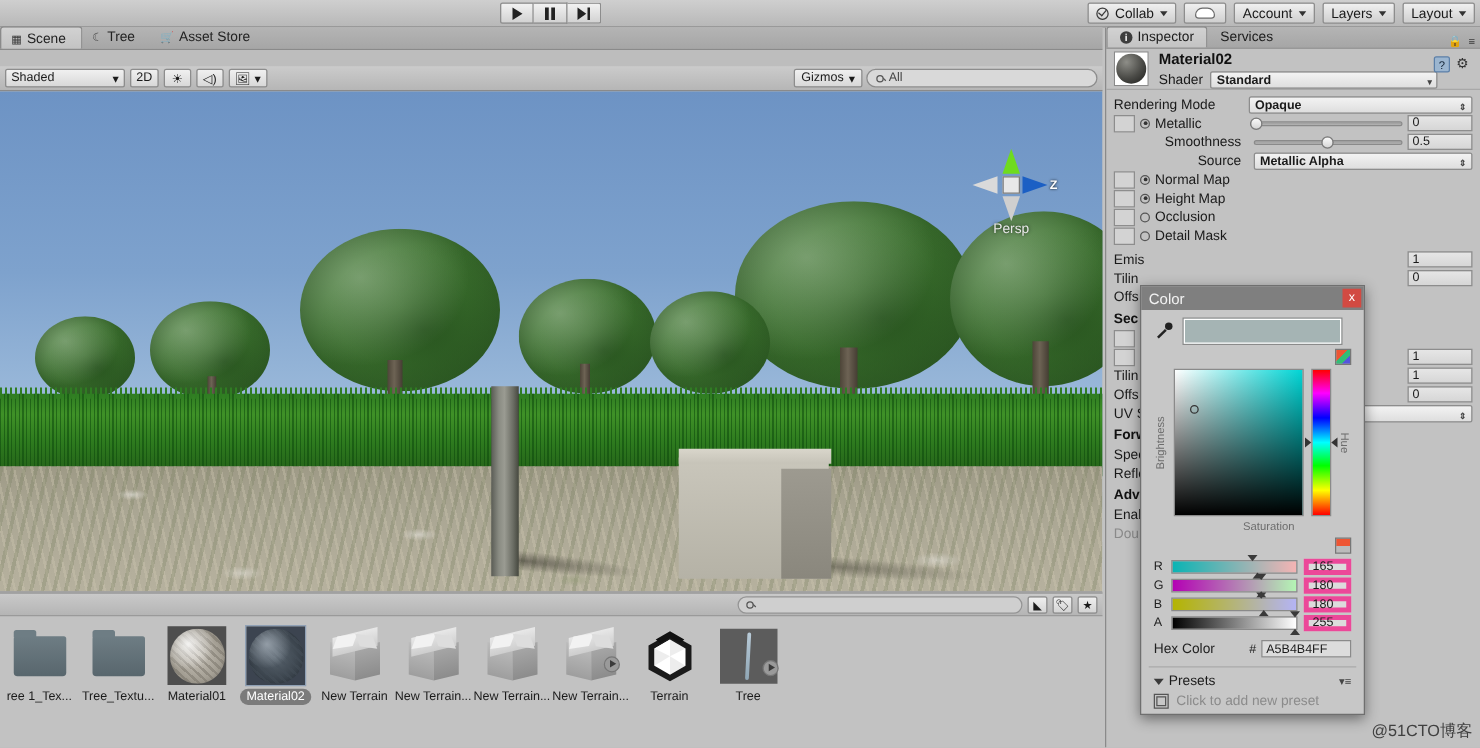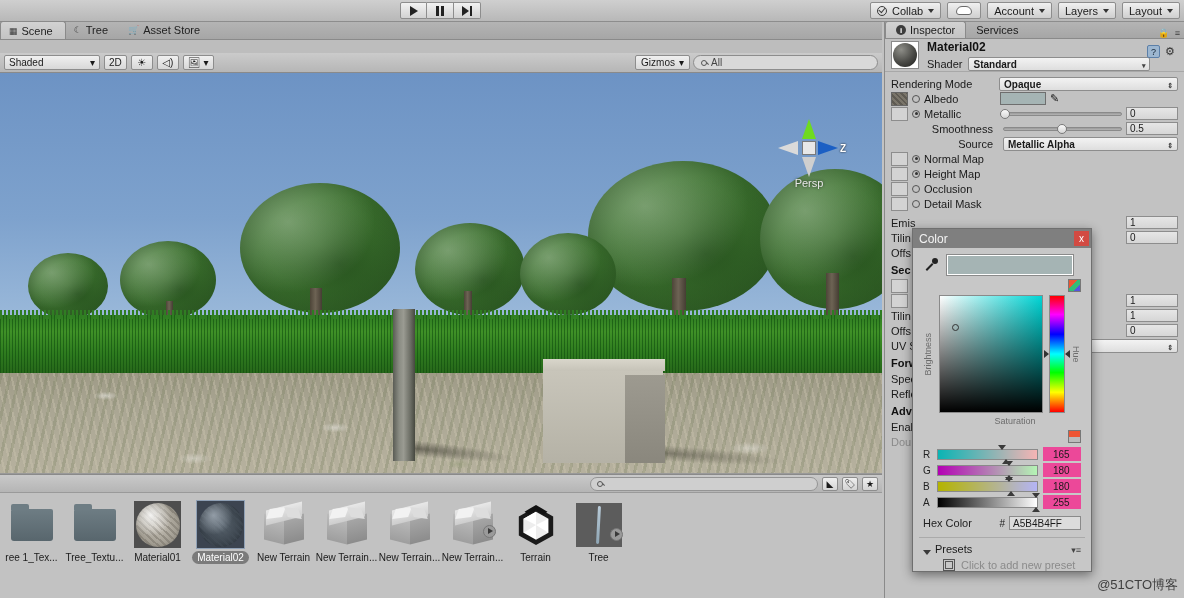--- a/index.html
+++ b/index.html
@@ -284,33 +284,33 @@
     background:linear-gradient(to bottom,#e53 0 50%, #bbb 50% 100%); border:1px solid #777; }
   .chan { display:flex; align-items:center; gap:5px; padding:1px 10px; }
   .chan .cl { width:9px; font-size:10px; color:#222; }
   .chan .bar { flex:1; height:11px; border:1px solid #8a8a8a; position:relative; cursor:pointer; }
   .bar.r { background:linear-gradient(to right,#0ab4b4,#f5b4b4); }
   .bar.g { background:linear-gradient(to right,#b400b4,#b4f5b4); }
   .bar.b { background:linear-gradient(to right,#b4b400,#b4b4f5); }
   .bar.a { background:linear-gradient(to right,#000,#fff); }
   .cm-up { position:absolute; top:-5px; width:0;height:0;border-left:4px solid transparent;border-right:4px solid transparent;border-top:5px solid #3a3a3a; }
   .cm-dn { position:absolute; bottom:-5px; width:0;height:0;border-left:4px solid transparent;border-right:4px solid transparent;border-bottom:5px solid #3a3a3a; }
-  .chan .val { width:38px;height:13px;background:#dcdcdc;border:7px solid #ec4899; font-size:10px;
+  .chan .val { width:38px;height:13px;background:#dcdcdc;border:4px solid #ec4899; font-size:10px;
                padding:0 3px; display:flex;align-items:center; cursor:text; }
   .hexrow { display:flex; align-items:center; gap:4px; padding:6px 10px 4px; }
   .hexrow .hl { font-size:11px; color:#222; }
   .hexrow .hh { margin-left:auto; font-size:10px; color:#222; }
   .hexrow .hv { width:72px;height:14px;background:#dcdcdc;border:1px solid #8a8a8a; font-size:10px;
                 padding:0 3px; display:flex;align-items:center; cursor:text; }
   .cd-sep { height:1px; background:#aaa; margin:3px 6px; }
-  .presets-row { display:flex; align-items:flex-end; gap:4px; padding:2px 10px; }
+  .presets-row { display:flex; align-items:center; gap:4px; padding:2px 10px; }
   .tri-d { width:0;height:0;border-left:4px solid transparent;border-right:4px solid transparent;border-top:5px solid #3a3a3a; }
   .pr-title { font-size:11px; color:#1a1a1a; }
   .pr-menu { margin-left:auto; font-size:9px; color:#444; cursor:pointer; }
-  .addpreset { display:flex; align-items:center; gap:6px; padding:2px 10px;margin-left:20px; }
+  .addpreset { display:flex; align-items:center; gap:6px; padding:2px 10px; }
   .ap-box { width:12px;height:12px;border:1px solid #555;display:flex;align-items:center;justify-content:center; cursor:pointer; }
   .ap-box::after{content:"";width:6px;height:6px;border:1px solid #555;}
   .ap-txt { font-size:11px; color:#8b8b8b; }
 
   .watermark { position:absolute; right:6px; bottom:4px; font-size:13px; color:#404040; }
 </style>
 </head>
 <body>
 
 <div class="app">
@@ -591,27 +591,20 @@
 
     <div class="row" style="margin-top:4px">
       <span class="lbl" style="width:104px">Rendering Mode</span>
       <span class="dd">
         <span>Opaque</span>
         <span class="ar">⇕</span>
       </span>
     </div>
 
 
-    <div class="row">
-      <span class="swatch-box"></span>
-      <span class="radio-s"></span>
-      <span class="lbl" style="width:72px">Albedo</span>
-      <span class="colorfield"></span>
-      <span class="eyed">✎</span>
-    </div>
 
     <div class="row">
       <span class="swatch-empty"></span>
       <span class="radio-s f"></span>
       <span class="lbl" style="width:72px">Metallic</span>
       <span class="slider">
           <span class="track"></span>
           <span class="knob" style="left:0"></span>
         </span>
       <span class="numf">0</span>

